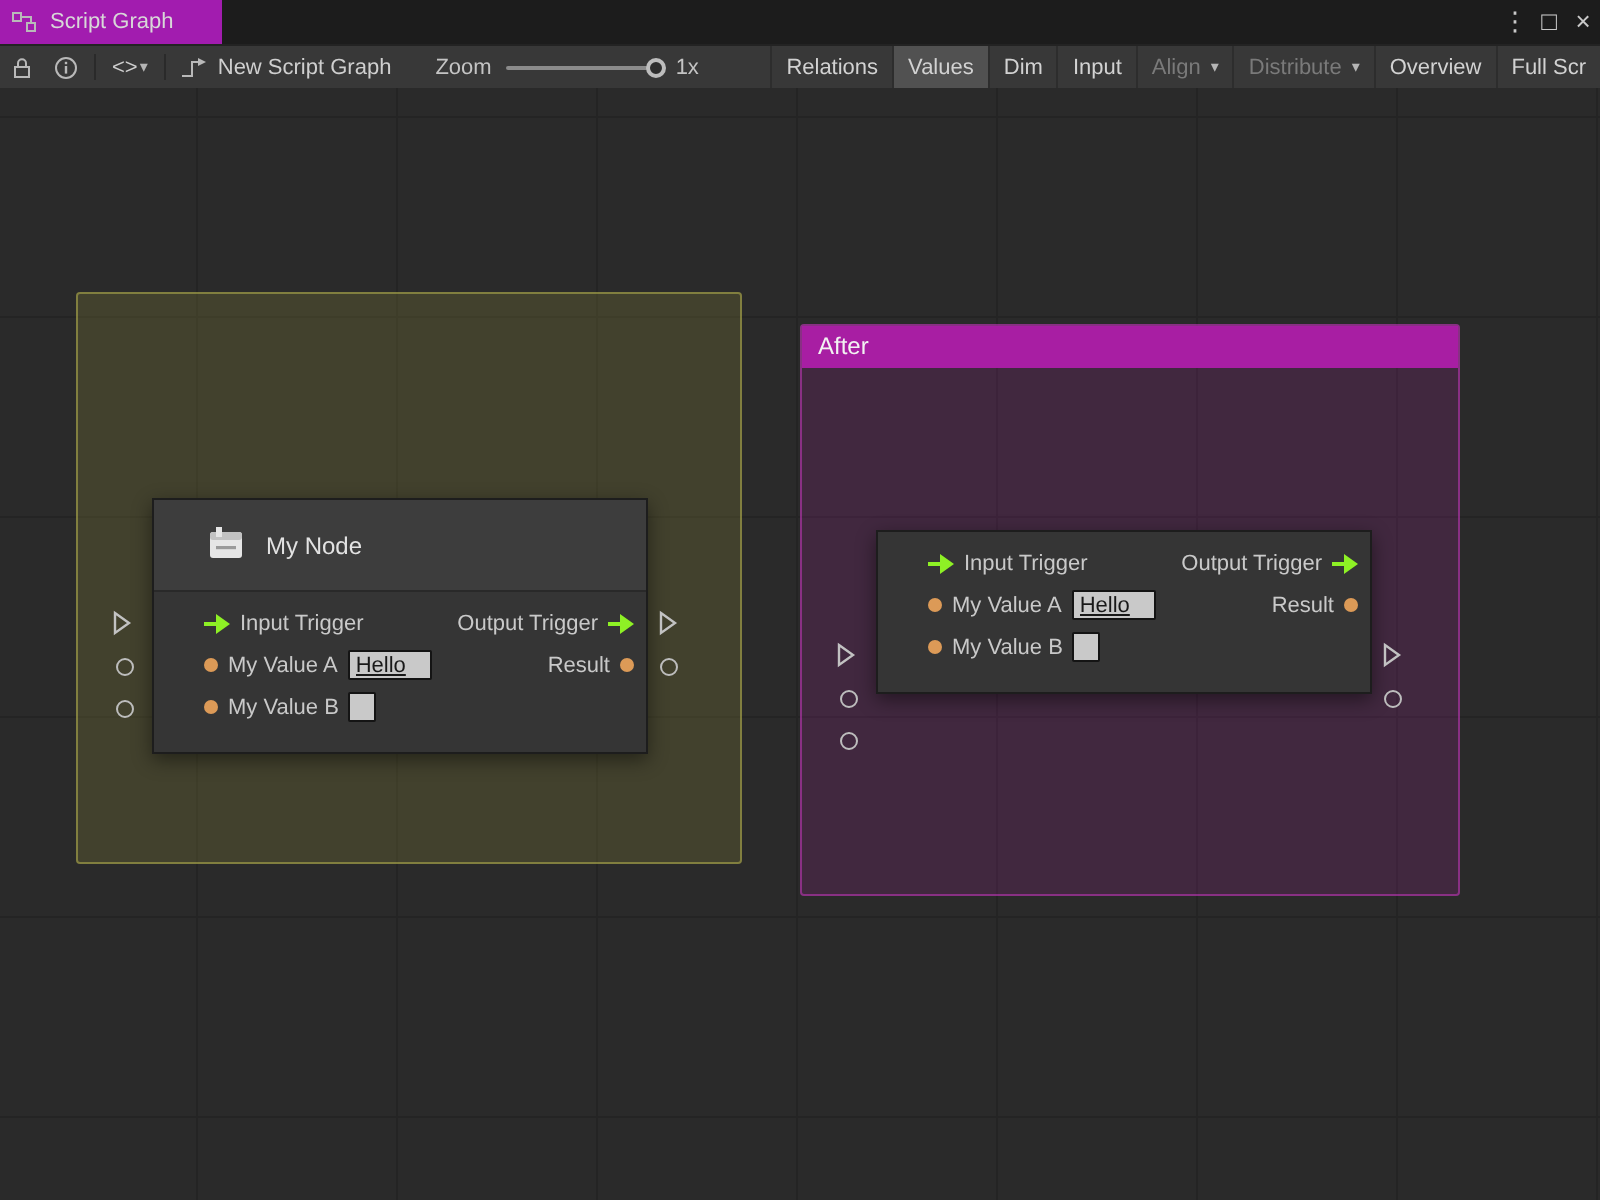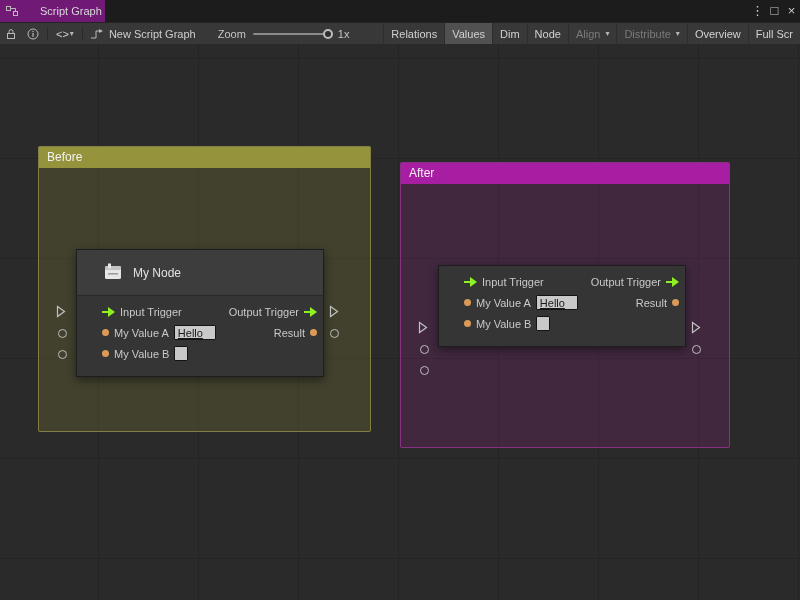--- a/index.html
+++ b/index.html
@@ -5,21 +5,21 @@
   * { box-sizing: border-box; }
   html,body { margin:0; padding:0; }
   body {
     width:800px; height:600px; overflow:hidden; position:relative;
     background:#2a2a2a; font-family:"Liberation Sans","DejaVu Sans",sans-serif;
     -webkit-user-select:none; user-select:none; color:#cfcfcf;
   }
 
   
   .titlebar { position:absolute; top:0; left:0; right:0; height:22px; background:#1c1c1c; display:flex; align-items:stretch; }
-  .tab { display:flex; align-items:center; gap:22px; background:#701a75; padding:0 3px 0 6px; font-size:11px; color:#d8d8d8; }
+  .tab { display:flex; align-items:center; gap:7px; background:#a21caf; padding:0 24px 0 6px; font-size:11px; color:#d8d8d8; }
   .win-controls { margin-left:auto; display:flex; align-items:center; color:#c9c9c9; font-size:13px; }
   .win-controls span { width:17px; text-align:center; line-height:22px; }
 
   
   .toolbar { position:absolute; top:22px; left:0; right:0; height:22px; background:#383838; border-top:1px solid #232323; display:flex; align-items:center; font-size:11px; color:#cfcfcf; }
   .tb-icon { display:flex; align-items:center; justify-content:center; height:22px; padding:0 5px; }
   .sep { width:1px; height:13px; background:#2a2a2a; margin:0 3px; }
   .tb-caret { font-size:8px; color:#b5b5b5; margin-left:1px; }
   .graph-name { display:flex; align-items:flex-start; gap:5px; padding:0 8px 0 4px; }
   .zoom-label { margin-left:14px; color:#c4c4c4; }
@@ -126,21 +126,21 @@
     <div class="tb-btn">
         <span>Relations</span>
       </div>
     <div class="tb-btn active">
         <span>Values</span>
       </div>
     <div class="tb-btn">
         <span>Dim</span>
       </div>
     <div class="tb-btn">
-        <span>Node</span>
+        <span>Input</span>
       </div>
     <div class="tb-btn disabled">
         <span>Align</span>
         <span class="tb-caret">▾</span>
       </div>
     <div class="tb-btn disabled">
         <span>Distribute</span>
         <span class="tb-caret">▾</span>
       </div>
     <div class="tb-btn">
@@ -148,23 +148,20 @@
       </div>
     <div class="tb-btn">
         <span>Full Scr</span>
       </div>
   </div>
 </div>
 
 <div class="canvas">
 
   <div class="group before">
-    <div class="group-header">
-      <span>Before</span>
-    </div>
 
     <div class="node">
       <div class="node-header">
         <svg width="22" height="22" viewBox="0 0 22 22">
           <rect x="3" y="4" width="16" height="13" rx="1.5" fill="#e6e6e6"></rect>
           <rect x="3" y="4" width="16" height="4" rx="1.5" fill="#c2c2c2"></rect>
           <rect x="6" y="1.5" width="3" height="5" fill="#e6e6e6"></rect>
           <rect x="6" y="11" width="10" height="1.6" fill="#9a9a9a"></rect>
         </svg>
         <span>My Node</span>

